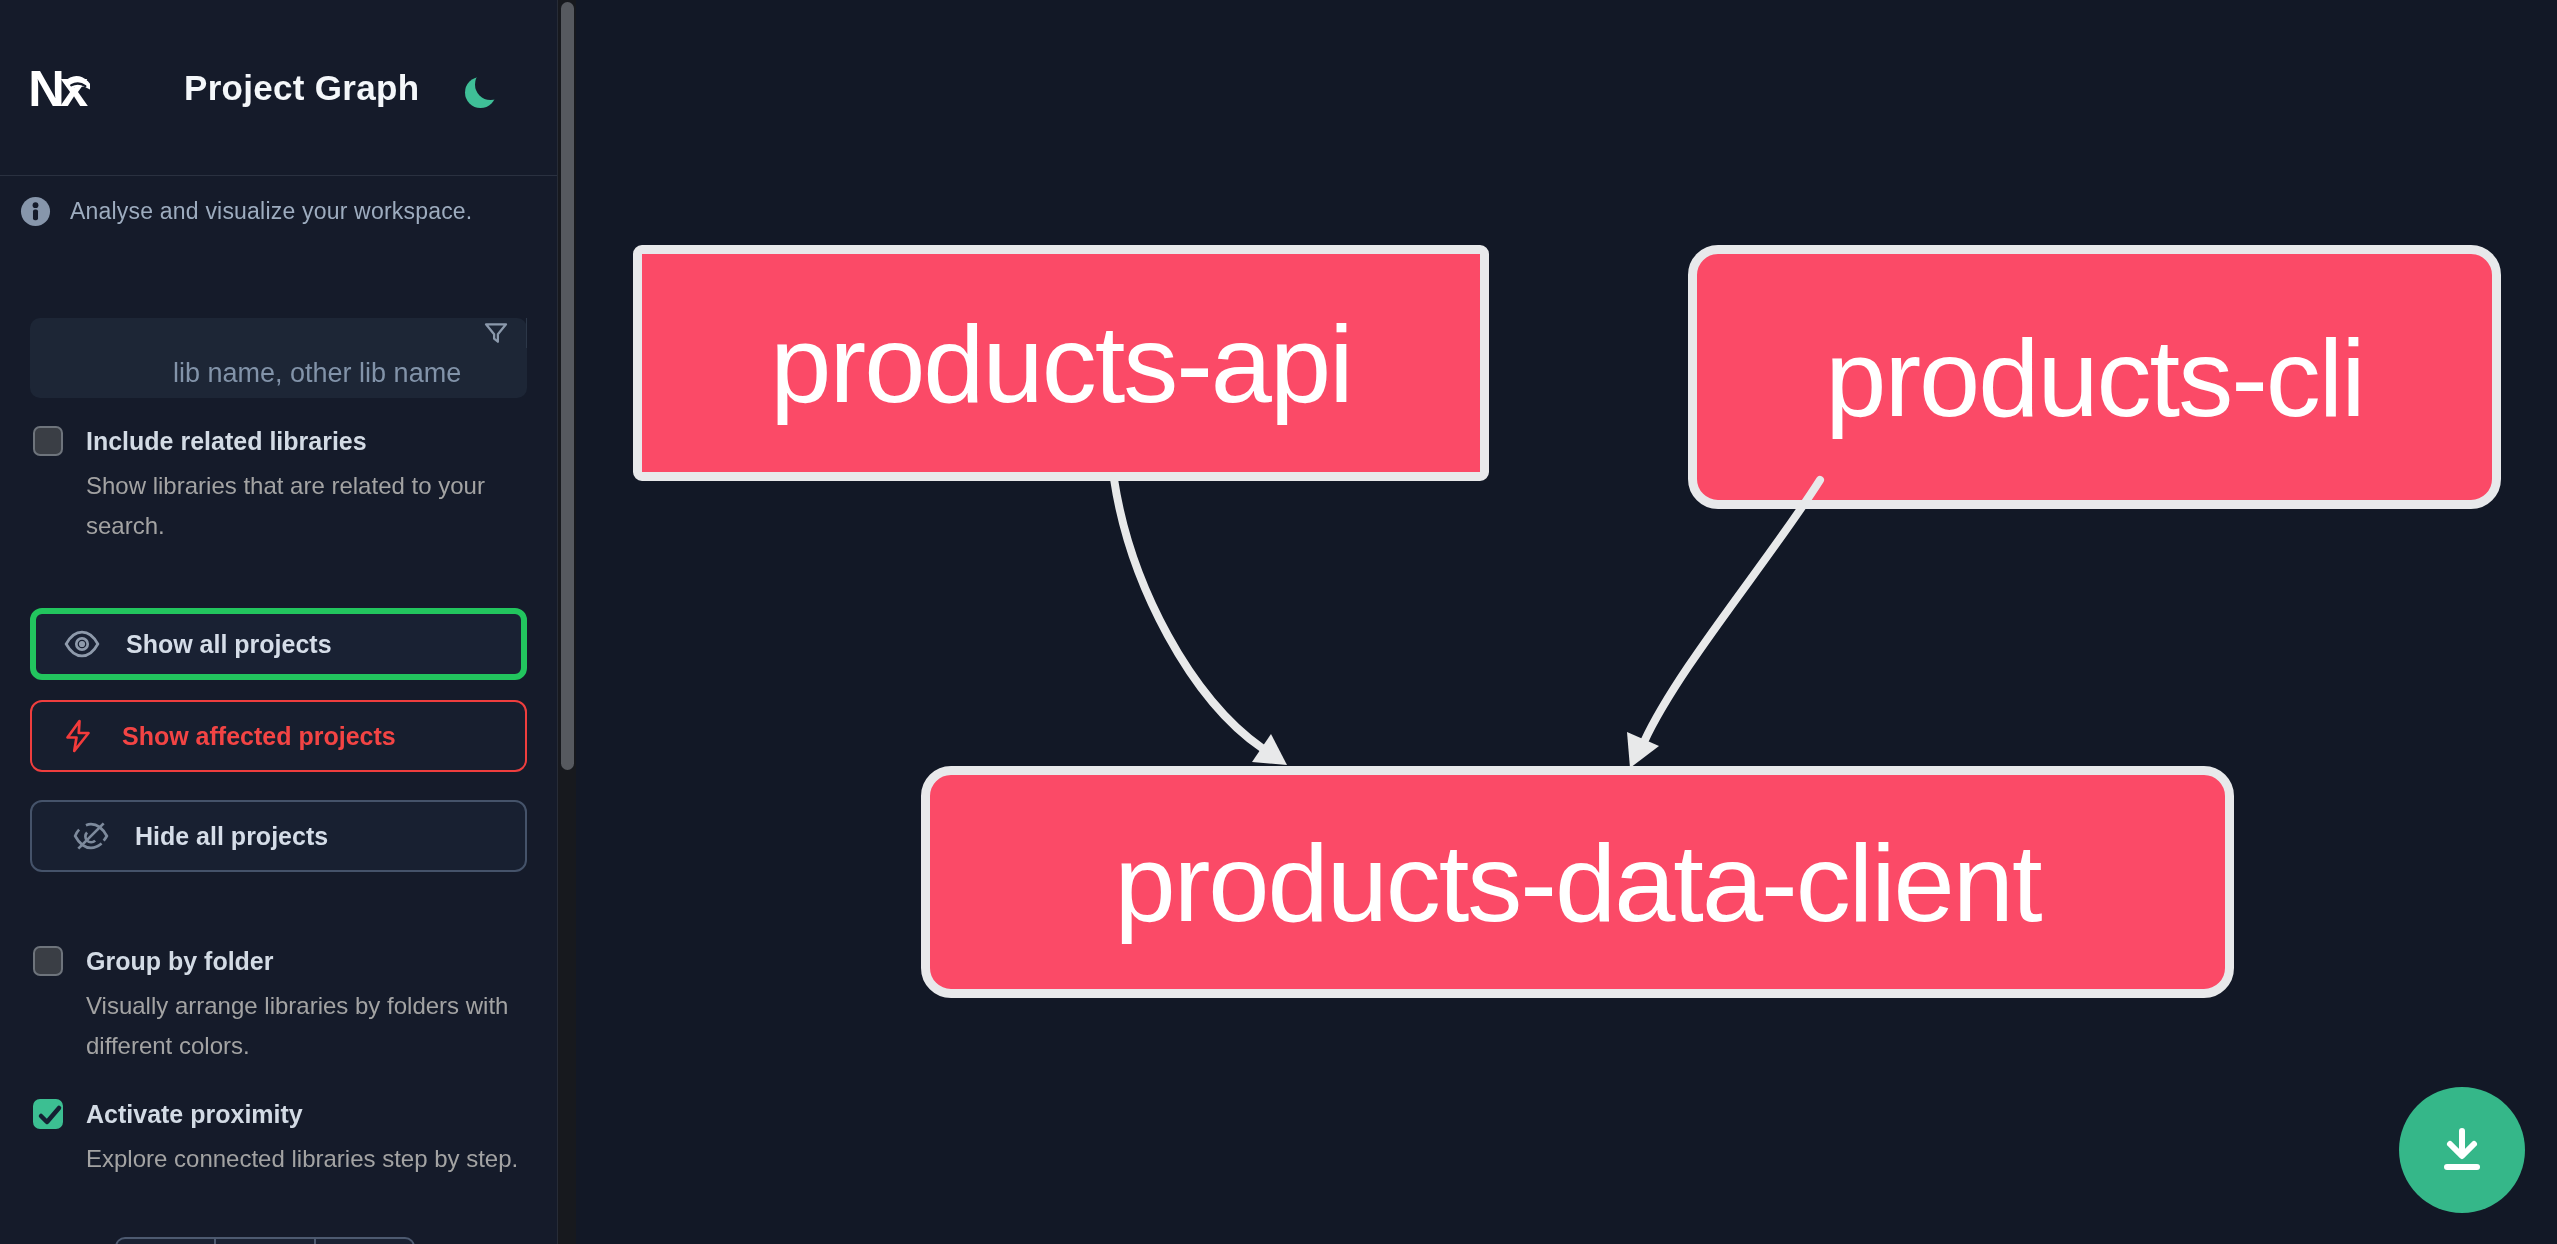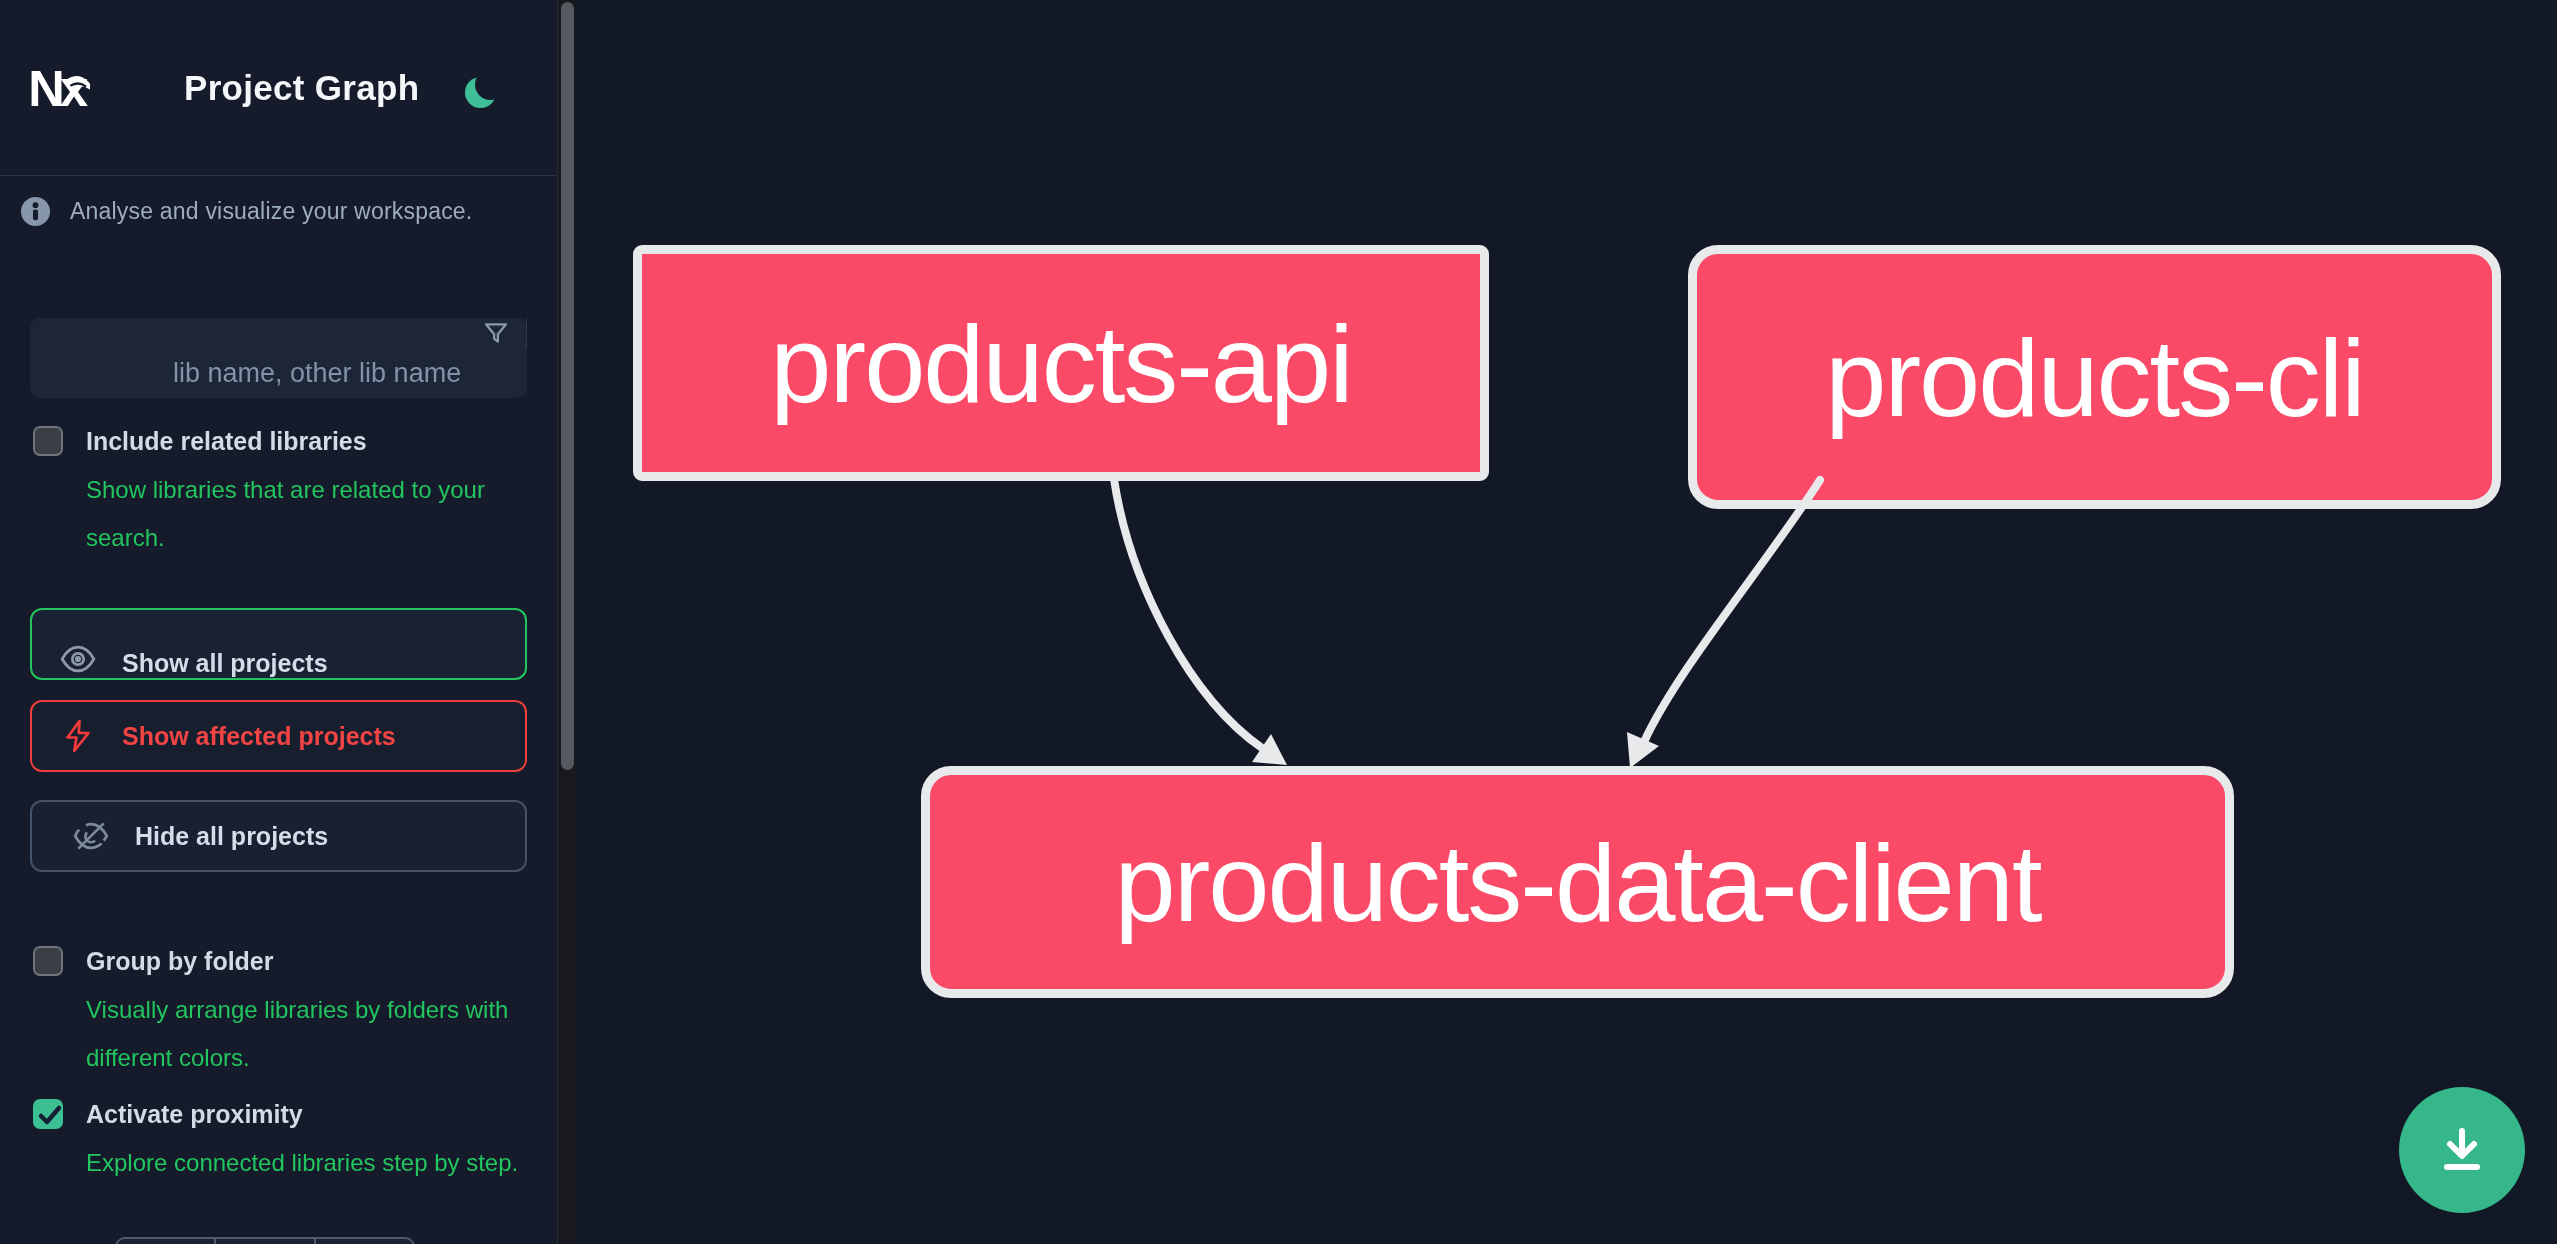--- a/index.html
+++ b/index.html
@@ -62,31 +62,31 @@
     border-radius:7px; background:#3a3e45; border:2px solid #6e747c; cursor:pointer;
   }
   .opt-box.checked { background:#3cbf92; border-color:#3cbf92; }
   .opt-box svg { position:absolute; left:2px; top:3px; }
   .opt-label {
     position:absolute; left:53px; top:1px; font-size:25px; font-weight:700;
     color:#d3dbe5; white-space:nowrap;
   }
   .opt-desc {
     position:absolute; left:53px; top:40px; width:442px;
-    font-size:24px; line-height:48px; color:#22c55e;
+    font-size:24px; line-height:40px; color:#a3a3a3;
   }
 
   
   .act-btn {
     position:absolute; left:30px; width:497px; height:72px;
     border-radius:12px; background:#192133; display:flex; align-items:center;
     padding-left:27px; gap:25px; cursor:pointer;
   }
   .act-btn .lbl { font-size:25px; font-weight:700; color:#d5dde8; white-space:nowrap; }
-  .act-btn.focus  { border:2px solid #22c55e;align-items:flex-end; }
+  .act-btn.focus  { border:6px solid #22c55e; }
   .act-btn.danger { border:2px solid #ef3e3e; background:#171e2e; }
   .act-btn.danger .lbl { color:#f34444; }
   .act-btn.plain  { border:2px solid #45536a; background:#182031;padding-left:40px; }
   .btn-ic { width:38px; height:38px; flex:0 0 auto; display:flex; align-items:center; justify-content:center; }
 
   
   .stepper {
     position:absolute; left:115px; top:1237px; width:300px; height:28px;
     border:2px solid #4d5a70; border-bottom:none; border-radius:10px 10px 0 0;
     background:#1a2233; display:flex;

